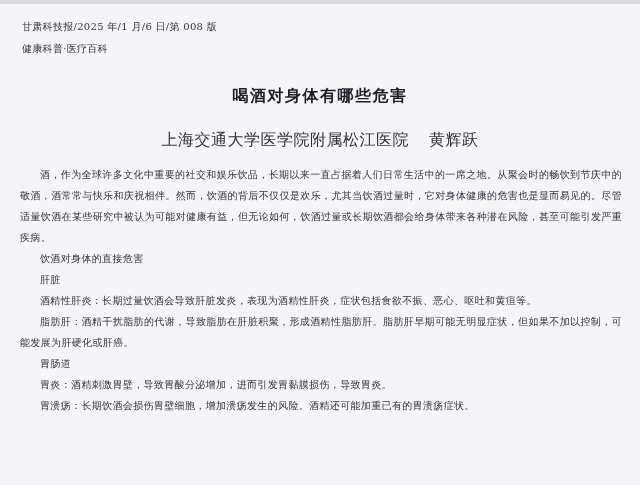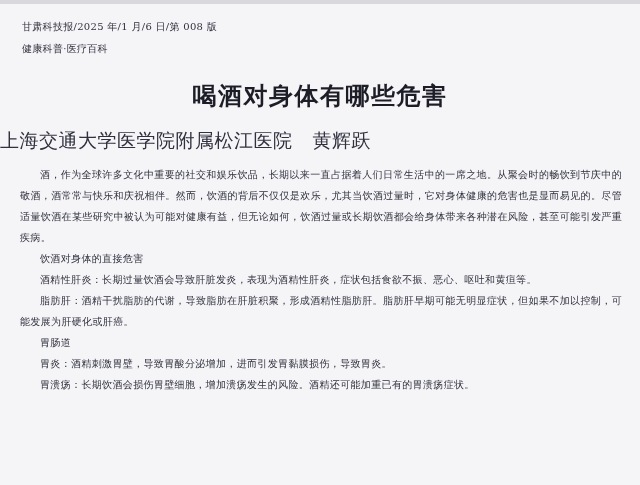--- a/index.html
+++ b/index.html
@@ -23,29 +23,30 @@
     font-size: 10px;
     line-height: 22px;
     letter-spacing: 0.3px;
   }
   .masthead .line {
     white-space: nowrap;
   }
   .article-title {
     margin-top: 22px;
     text-align: center;
-    font-size: 24px;
+    font-size: 16px;
     font-weight: bold;
     line-height: 28px;
     letter-spacing: 1.5px;
     color: #1d1d28;
   }
   .byline {
     margin-top: 20px;
-    font-size: 19px;
+    text-align: center;
+    font-size: 16px;
     line-height: 20px;
     letter-spacing: 0.5px;
   }
   .byline .author {
     margin-left: 20px;
   }
   .article-body {
     margin-top: 14px;
     padding: 0 18px 0 20px;
     font-size: 10px;
@@ -70,18 +71,19 @@
 
 <h1 class="article-title" style="margin-bottom:0;">喝酒对身体有哪些危害</h1>
 
 <div class="byline">
   <span>上海交通大学医学院附属松江医院</span><span class="author">黄辉跃</span>
 </div>
 
 <div class="article-body">
   <p>酒，作为全球许多文化中重要的社交和娱乐饮品，长期以来一直占据着人们日常生活中的一席之地。从聚会时的畅饮到节庆中的敬酒，酒常常与快乐和庆祝相伴。然而，饮酒的背后不仅仅是欢乐，尤其当饮酒过量时，它对身体健康的危害也是显而易见的。尽管适量饮酒在某些研究中被认为可能对健康有益，但无论如何，饮酒过量或长期饮酒都会给身体带来各种潜在风险，甚至可能引发严重疾病。</p>
   <p>饮酒对身体的直接危害</p>
+  <p>肝脏</p>
   <p>酒精性肝炎：长期过量饮酒会导致肝脏发炎，表现为酒精性肝炎，症状包括食欲不振、恶心、呕吐和黄疸等。</p>
   <p>脂肪肝：酒精干扰脂肪的代谢，导致脂肪在肝脏积聚，形成酒精性脂肪肝。脂肪肝早期可能无明显症状，但如果不加以控制，可能发展为肝硬化或肝癌。</p>
   <p>胃肠道</p>
   <p>胃炎：酒精刺激胃壁，导致胃酸分泌增加，进而引发胃黏膜损伤，导致胃炎。</p>
   <p>胃溃疡：长期饮酒会损伤胃壁细胞，增加溃疡发生的风险。酒精还可能加重已有的胃溃疡症状。</p>
 </div>
 
 </body></html>

